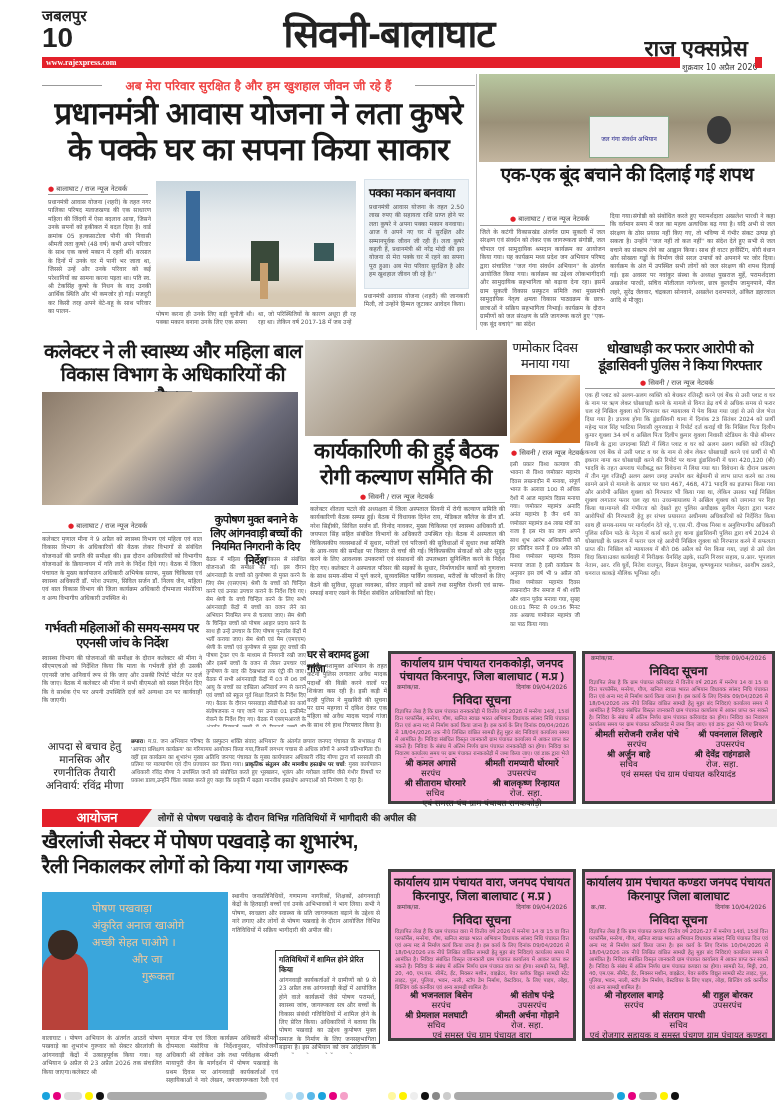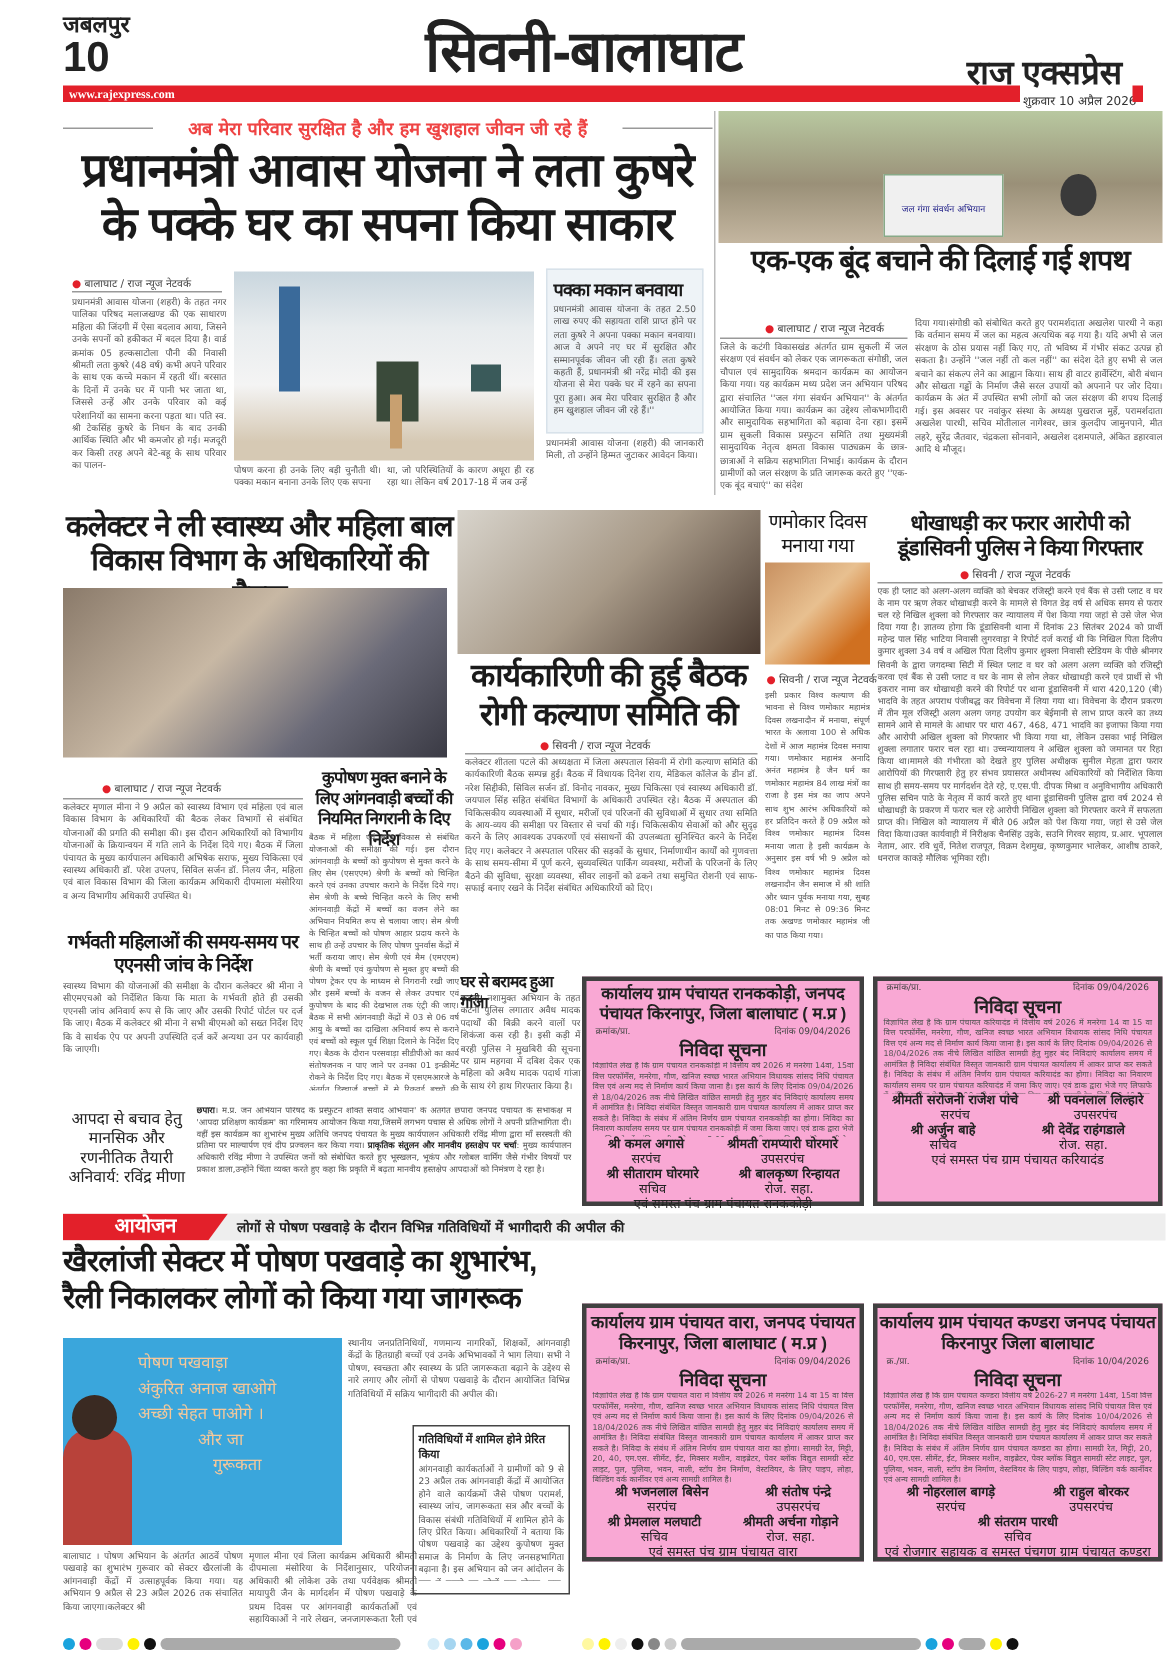--- a/index.html
+++ b/index.html
@@ -269,21 +269,21 @@
     <div>अच्छी सेहत पाओगे ।</div>
     <div style="padding-left:40px">और जा</div>
     <div style="padding-left:50px">गुरूकता</div>
   </div>
   <div style="position:absolute;left:0;top:60px;width:46px;height:80px;background:#b8423a;border-radius:20px 20px 0 0"></div>
   <div style="position:absolute;left:6px;top:38px;width:30px;height:30px;background:#3a2a22;border-radius:50%"></div>
 </div>
 <div class="abs txt" style="left:42px;top:1034px;width:120px;height:50px;overflow:hidden">बालाघाट । पोषण अभियान के अंतर्गत आठवें पोषण पखवाड़े का शुभारंभ गुरूवार को सेक्टर खैरलांजी के आंगनवाड़ी केंद्रों में उत्साहपूर्वक किया गया। यह अभियान 9 अप्रैल से 23 अप्रैल 2026 तक संचालित किया जाएगा।कलेक्टर श्री</div>
 <div class="abs txt" style="left:166px;top:1034px;width:112px;height:50px;overflow:hidden">मृणाल मीना एवं जिला कार्यक्रम अधिकारी श्रीमती दीपमाला मंसोरिया के निर्देशानुसार, परियोजना अधिकारी श्री लोकेश उके तथा पर्यवेक्षक श्रीमती मायापुरी जैन के मार्गदर्शन में पोषण पखवाड़े के प्रथम दिवस पर आंगनवाड़ी कार्यकर्ताओं एवं सहायिकाओं ने नारे लेखन, जनजागरूकता रैली एवं प्रचार-प्रसार कार्यक्रम आयोजित किए। रैली में</div>
 <div class="abs txt" style="left:232px;top:892px;width:148px;height:50px;overflow:hidden">स्थानीय जनप्रतिनिधियों, गणमान्य नागरिकों, शिक्षकों, आंगनवाड़ी केंद्रों के हितग्राही बच्चों एवं उनके अभिभावकों ने भाग लिया। सभी ने पोषण, स्वच्छता और स्वास्थ्य के प्रति जागरूकता बढ़ाने के उद्देश्य से नारे लगाए और लोगों से पोषण पखवाड़े के दौरान आयोजित विभिन्न गतिविधियों में सक्रिय भागीदारी की अपील की।</div>
-<div class="abs" style="left:275px;top:950px;width:105px;height:113px;border:1px solid #444;padding:3px">
+<div class="abs" style="left:275px;top:950px;width:105px;height:94px;border:1px solid #444;padding:3px">
   <div style="font-family:'Liberation Sans',sans-serif;font-weight:bold;font-size:7.5px;color:#222">गतिविधियों में शामिल होने प्रेरित किया</div>
   <div class="txt" style="margin-top:2px;height:78px;overflow:hidden">आंगनवाड़ी कार्यकर्ताओं ने ग्रामीणों को 9 से 23 अप्रैल तक आंगनवाड़ी केंद्रों में आयोजित होने वाले कार्यक्रमों जैसे पोषण परामर्श, स्वास्थ्य जांच, जागरूकता सत्र और बच्चों के विकास संबंधी गतिविधियों में शामिल होने के लिए प्रेरित किया। अधिकारियों ने बताया कि पोषण पखवाड़े का उद्देश्य कुपोषण मुक्त समाज के निर्माण के लिए जनसहभागिता बढ़ाना है। इस अभियान को जन आंदोलन के रूप में मनाते हुए लोगों तक पोषण, मातृ-शिशु स्वास्थ्य और संतुलित आहार का संदेश पहुंचाया जाएगा।</div>
 </div>
 
 <div class="abs dots" style="left:42px;top:1092px">
   <div class="dot" style="background:#1aa3dd"></div>
   <div class="dot" style="background:#e6007e"></div>
   <div class="pill" style="width:18px;background:#ddd"></div>
   <div class="dot" style="background:#fff200"></div>
   <div class="dot" style="background:#111"></div>

